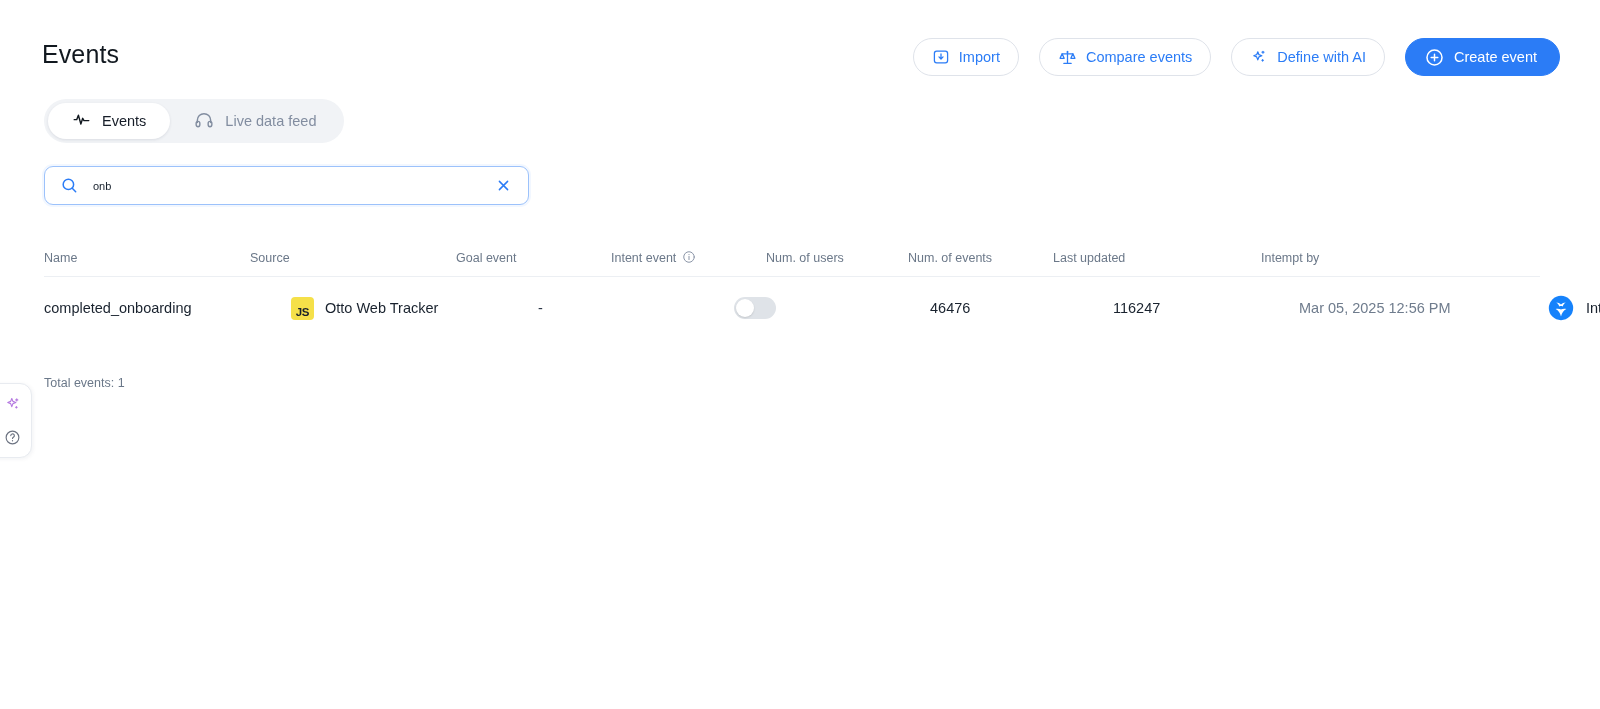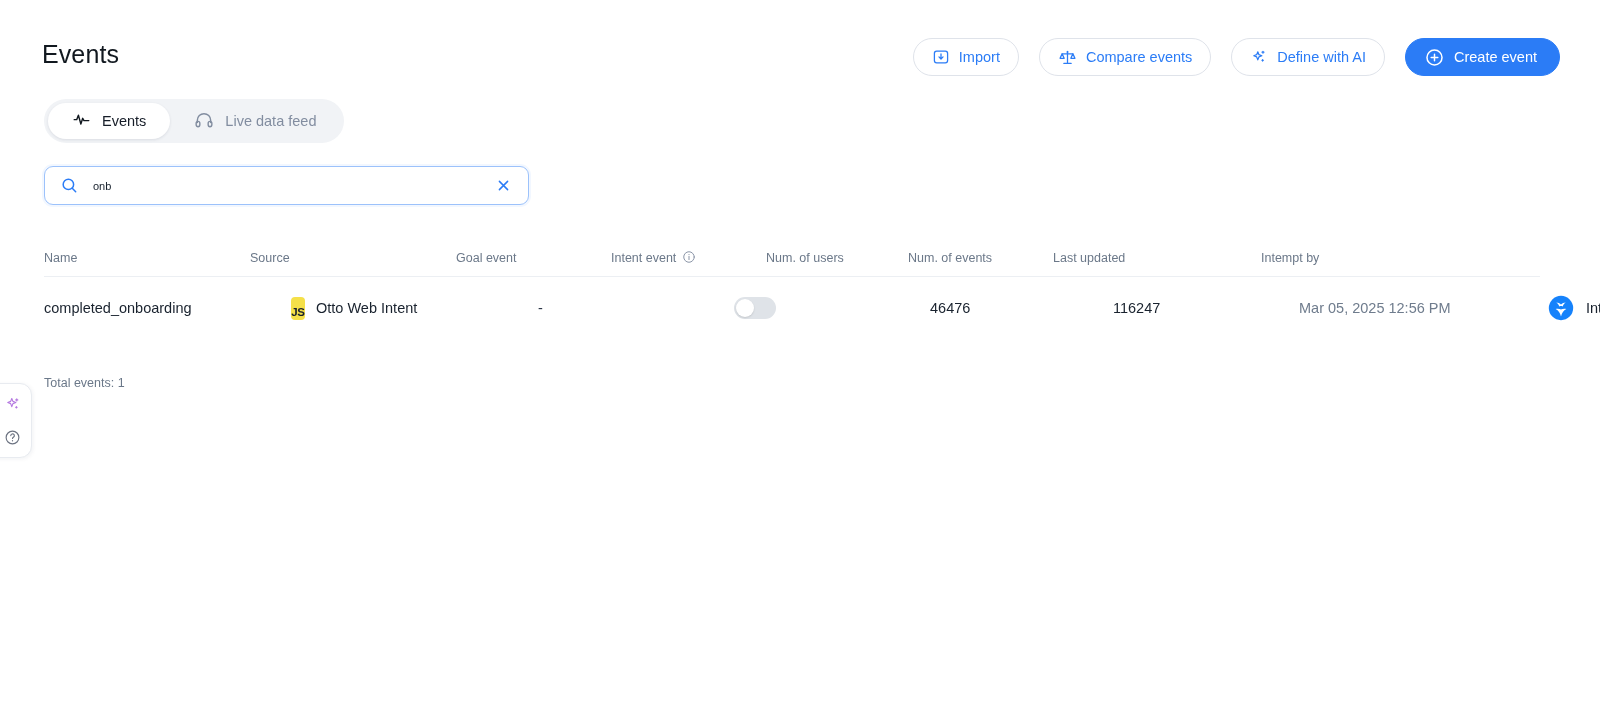--- a/index.html
+++ b/index.html
@@ -184,21 +184,21 @@
   .cell-name { color: #19222e; }
   .cell-muted { color: #6f7c8d; }
   .cell-dash { color: #2b3546; }
 
   .src {
     display: flex;
     align-items: center;
     gap: 11px;
   }
   .js-badge {
-    width: 14px; height: 23px;
+    width: 23px; height: 23px;
     border-radius: 4px;
     background: #f5e049;
     color: #18202b;
     font-size: 11.5px;
     font-weight: bold;
     display: flex;
     align-items: flex-end;
     justify-content: center;
     padding-bottom: 2px;
     letter-spacing: -.2px;
@@ -384,21 +384,21 @@
       <div class="cell">Intempt by</div>
       <div class="cell"></div>
     </div>
 
     <div class="trow tbody-row">
       <div class="cell cell-name">completed_onboarding</div>
 
       <div class="cell">
         <div class="src">
           <span class="js-badge">JS</span>
-          <span>Otto Web Intent</span>
+          <span>Otto Web Tracker</span>
         </div>
       </div>
 
       <div class="cell cell-dash">-</div>
 
       <div class="cell">
         <span class="toggle"></span>
       </div>
 
       <div class="cell">46476</div>

